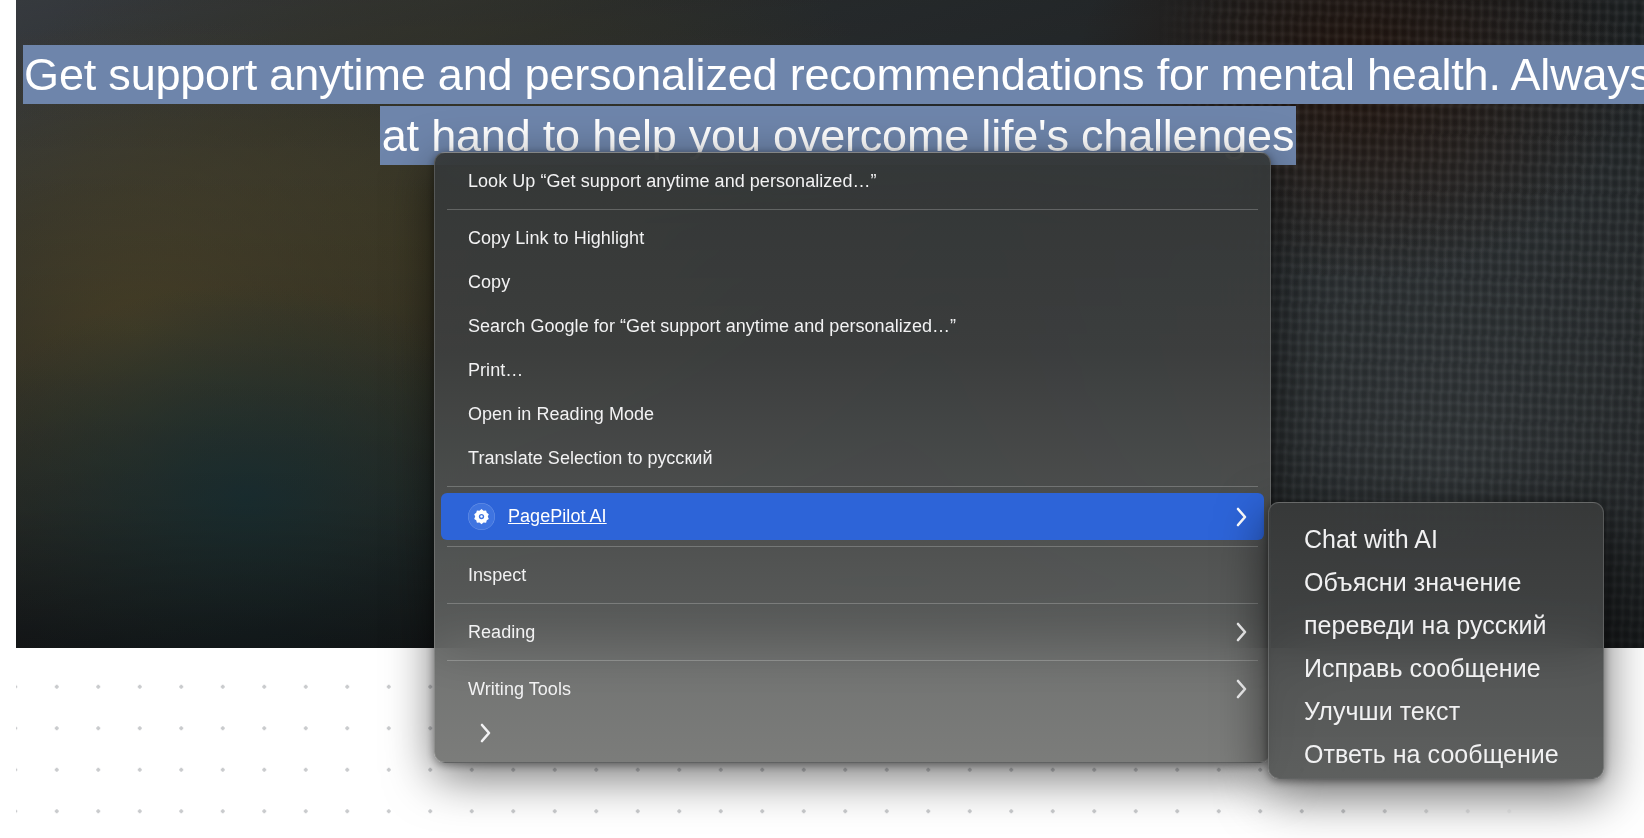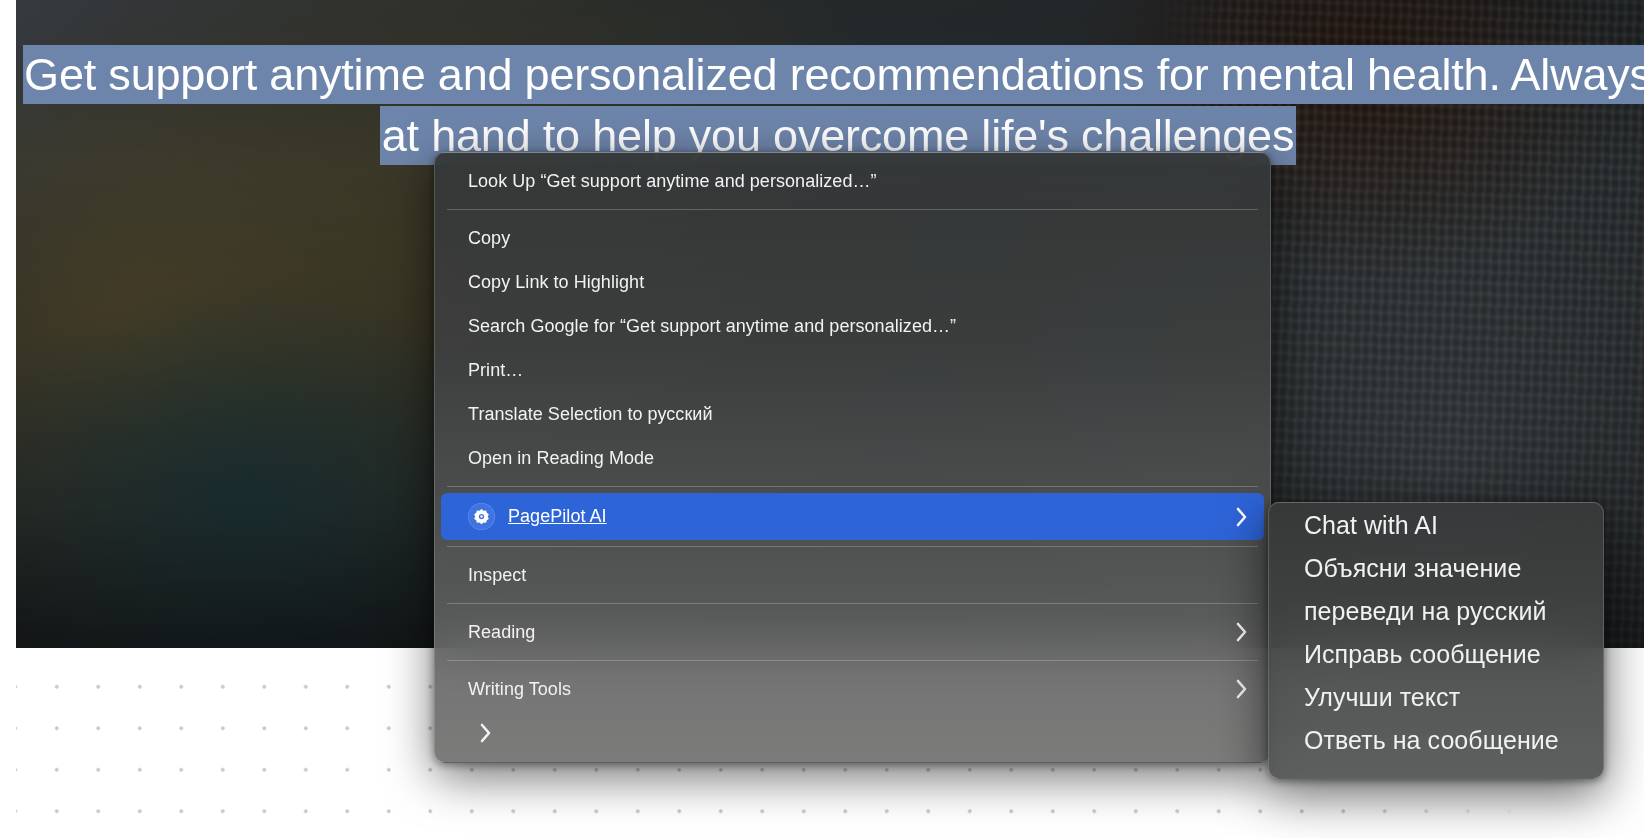--- a/index.html
+++ b/index.html
@@ -123,21 +123,21 @@
     position:absolute; left:1252px; top:502px; width:336px;
     background:linear-gradient(180deg, rgba(56,58,58,0.94) 0%, rgba(66,68,68,0.93) 40%, rgba(80,82,81,0.92) 100%);
     -webkit-backdrop-filter:blur(26px); backdrop-filter:blur(26px);
     border-radius:11px;
     border:0.5px solid rgba(255,255,255,0.16);
     box-shadow:0 16px 50px rgba(0,0,0,0.6), 0 2px 8px rgba(0,0,0,0.45);
     padding:8px 0 9px 0;
     overflow:hidden;
   }
   .smi {
-    height:43px; display:flex; align-items:flex-start;
+    height:43px; display:flex; align-items:flex-end;
     padding:0 16px 0 29px;
     margin:0 6px;
     border-radius:6px;
     color:#f1f1f2; font-size:25px; letter-spacing:0.05px;
     white-space:nowrap;
     -webkit-font-smoothing:antialiased;
   }
 </style>
 </head>
 <body>
@@ -156,36 +156,36 @@
   <div class="headline">
     <span class="sel">Get support anytime and personalized recommendations for mental health. Always at hand to help you overcome life's challenges</span>
   </div>
 
   <div class="ctx-menu" id="ctx">
       <div class="mi">
         <span class="mi-label">Look Up “Get support anytime and personalized…”</span>
       </div>
       <div class="sep"></div>
       <div class="mi">
+        <span class="mi-label">Copy Link to Highlight</span>
+      </div>
+      <div class="mi">
         <span class="mi-label">Copy</span>
       </div>
       <div class="mi">
-        <span class="mi-label">Copy Link to Highlight</span>
-      </div>
-      <div class="mi">
         <span class="mi-label">Search Google for “Get support anytime and personalized…”</span>
       </div>
       <div class="mi">
         <span class="mi-label">Print…</span>
       </div>
       <div class="mi">
+        <span class="mi-label">Open in Reading Mode</span>
+      </div>
+      <div class="mi">
         <span class="mi-label">Translate Selection to русский</span>
-      </div>
-      <div class="mi">
-        <span class="mi-label">Open in Reading Mode</span>
       </div>
       <div class="sep"></div>
       <div class="mi selected tall">
         <span class="pp-icon">
           <svg width="17" height="17" viewBox="0 0 20 20">
             <path d="M10 1.2 L12.4 3.1 L15.4 2.8 L16.2 5.7 L18.6 7.4 L17.4 10.1 L18.6 12.8 L16.2 14.5 L15.4 17.4 L12.4 17.1 L10 19 L7.6 17.1 L4.6 17.4 L3.8 14.5 L1.4 12.8 L2.6 10.1 L1.4 7.4 L3.8 5.7 L4.6 2.8 L7.6 3.1 Z" fill="#ffffff"></path>
             <circle cx="10" cy="10.1" r="3.1" fill="#3f74e0"></circle>
             <circle cx="10" cy="10.1" r="1.45" fill="#ffffff"></circle>
           </svg>
         </span>

